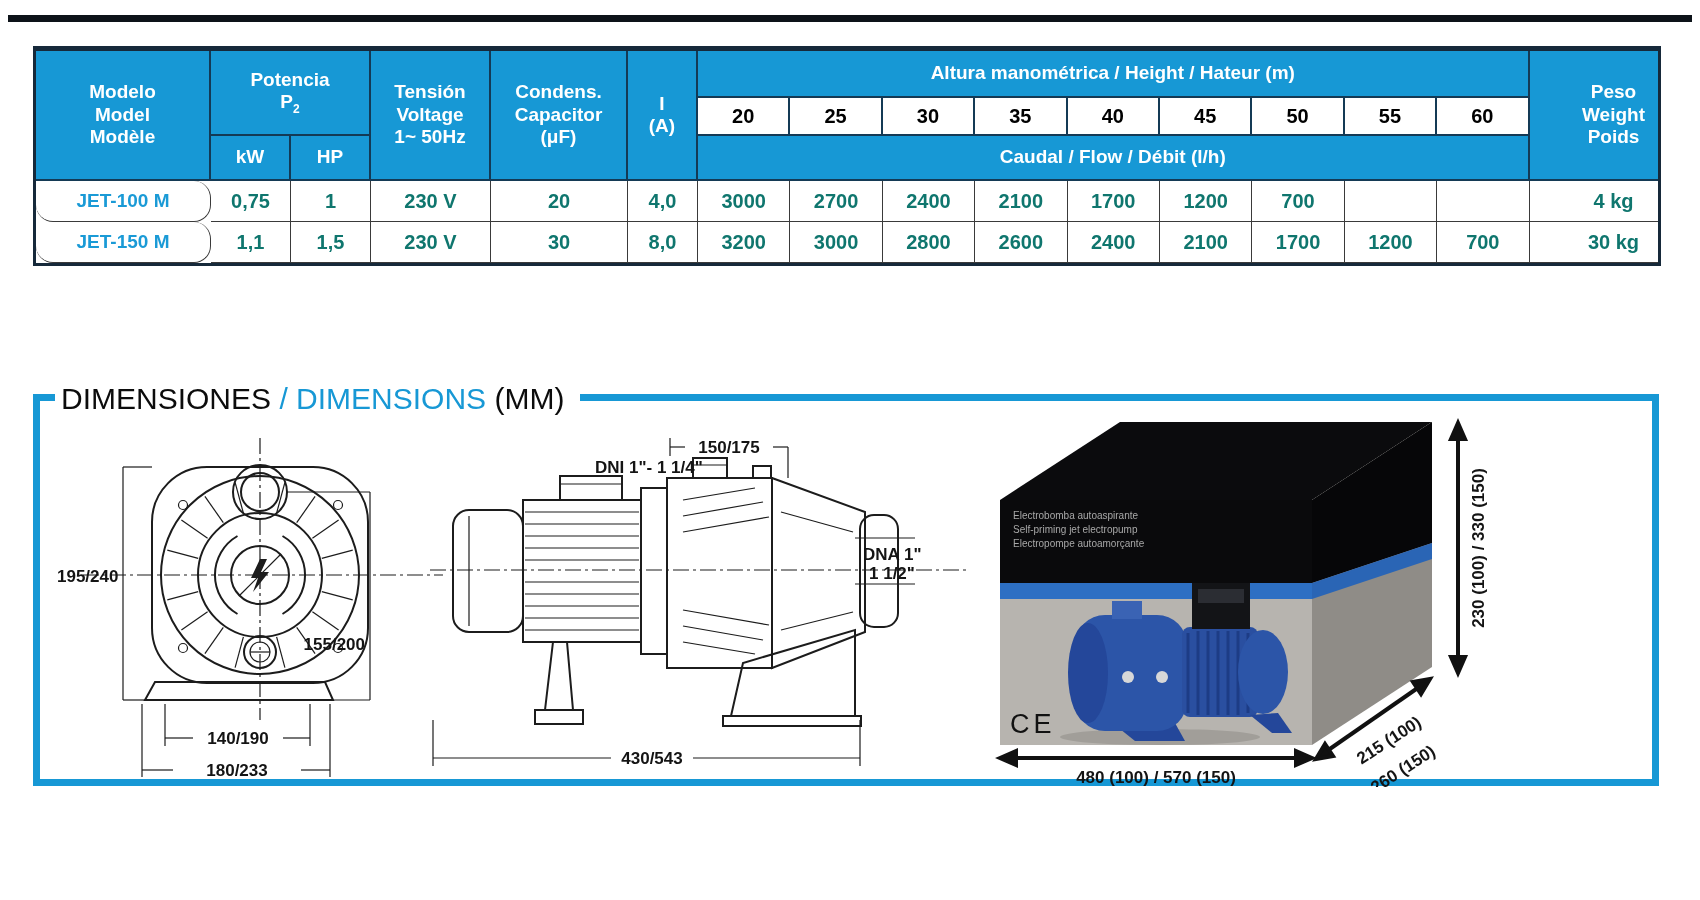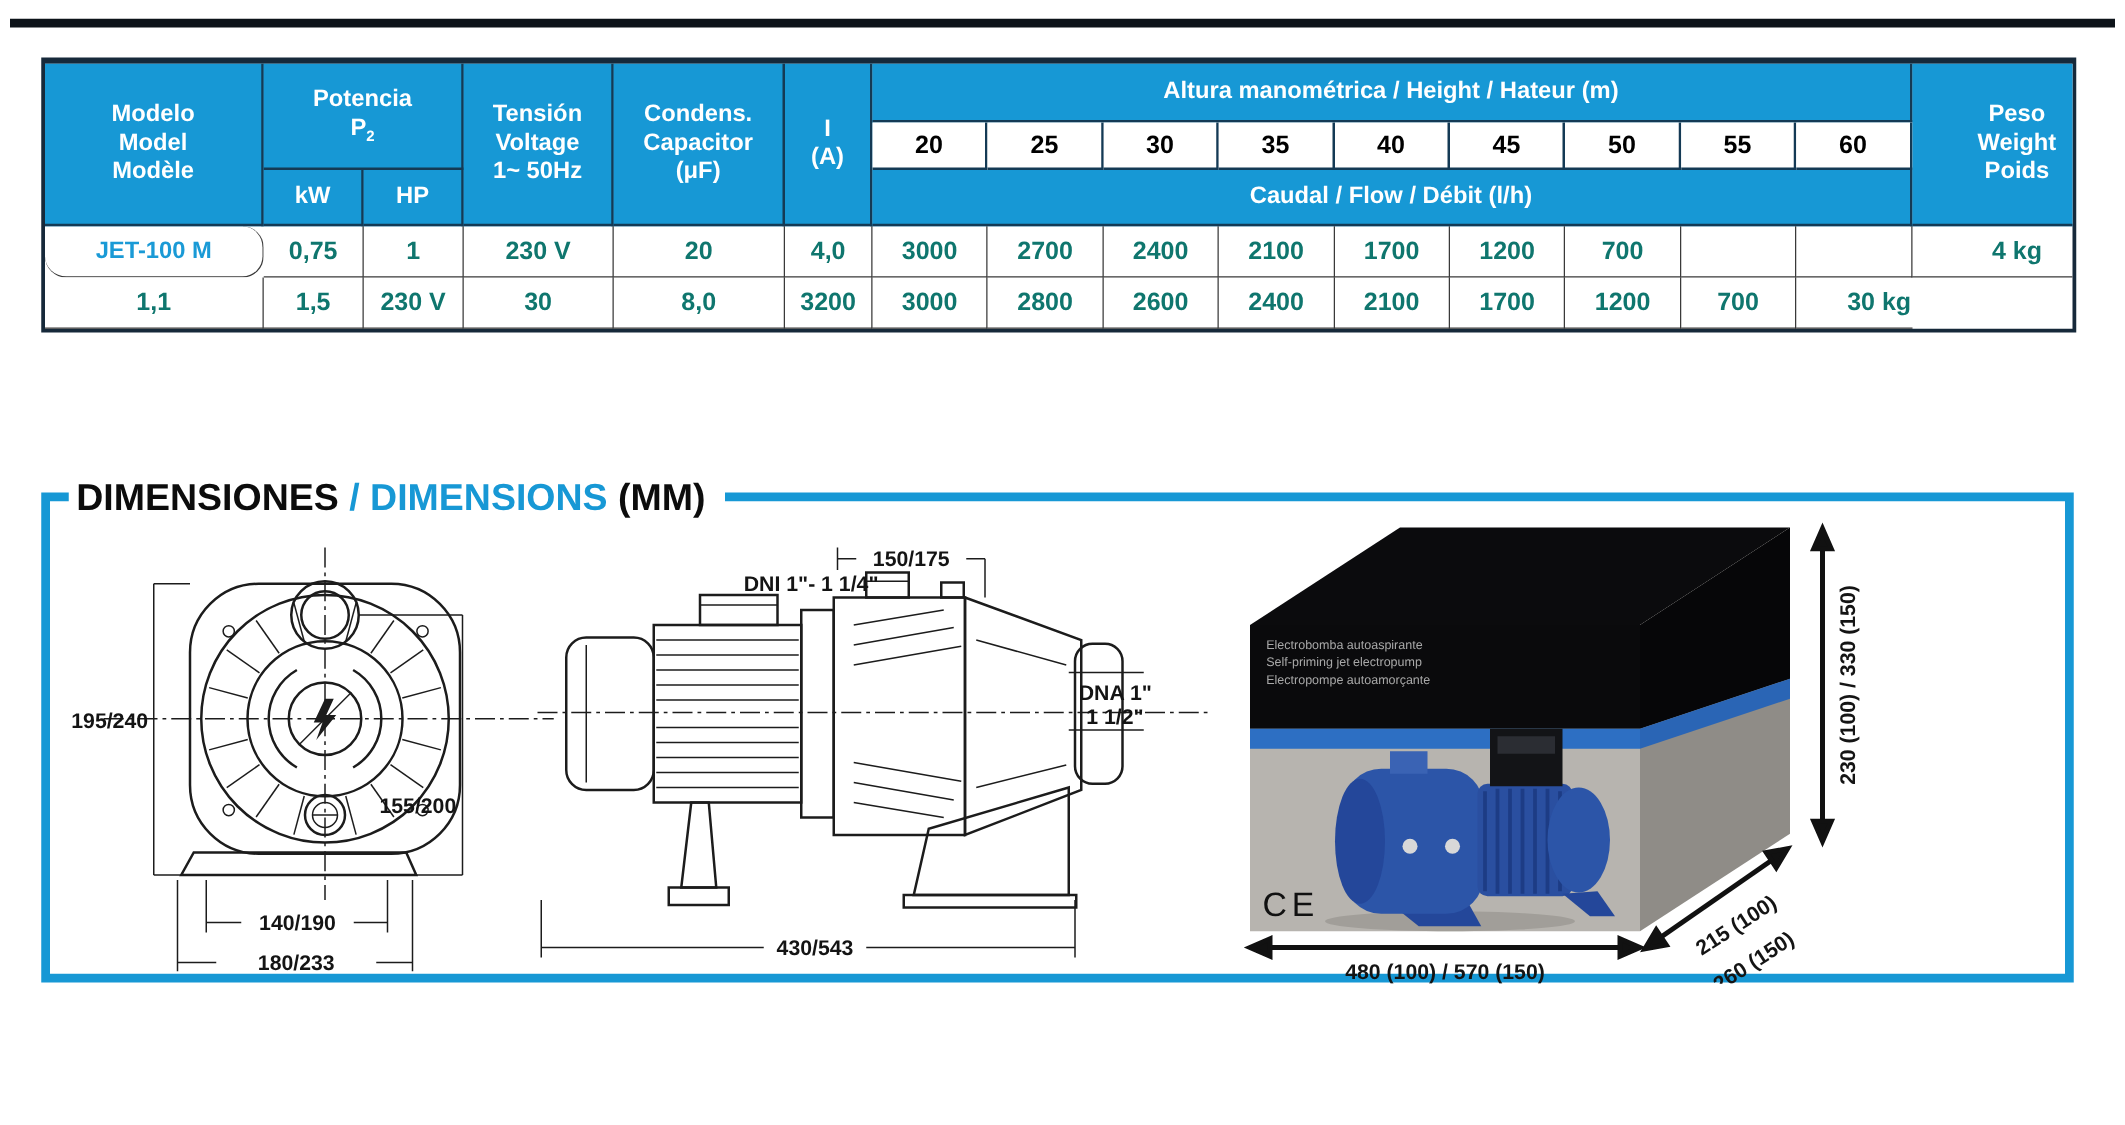--- a/index.html
+++ b/index.html
@@ -26,21 +26,21 @@
   .dc{font-size:20px;color:#0f766e;border-right:1.4px solid #3a3a3a;border-bottom:1.4px solid #3a3a3a;}
   .model{color:#1a9ad6;font-weight:bold;font-size:19px;border-radius:17px;}
   .no-br{border-right:none;padding-left:40px;}
   sub{font-size:12px;}
 
   
   .dim-panel{position:absolute;left:33px;top:394px;width:1612px;height:378px;
              border:7px solid #1798d5;}
   .dim-title{position:absolute;left:15px;top:-22px;height:40px;background:#fff;
              display:flex;align-items:center;padding:0 16px 0 6px;
-             font-size:30px;font-weight:bold;color:#0c0c0c;white-space:pre;}
+             font-size:30px;font-weight:normal;color:#0c0c0c;white-space:pre;}
   .dim-title .blue{color:#1798d5;}
   .abs{position:absolute;}
   text{font-family:"Liberation Sans",sans-serif;}
   .dim-label{font-weight:bold;font-size:17px;fill:#141414;}
   .draw{stroke:#1c1c1c;fill:none;stroke-width:2;}
   .thin{stroke:#1c1c1c;fill:none;stroke-width:1.2;}
 </style>
 </head>
 <body>
 
@@ -116,20 +116,21 @@
   <div class="c dc">2700</div>
   <div class="c dc">2400</div>
   <div class="c dc">2100</div>
   <div class="c dc">1700</div>
   <div class="c dc">1200</div>
   <div class="c dc">700</div>
   <div class="c dc"></div>
   <div class="c dc"></div>
   <div class="c dc no-br">4 kg</div>
 
+  <div class="c dc model">JET-150 M</div>
   <div class="c dc">1,1</div>
   <div class="c dc">1,5</div>
   <div class="c dc">230 V</div>
   <div class="c dc">30</div>
   <div class="c dc">8,0</div>
   <div class="c dc">3200</div>
   <div class="c dc">3000</div>
   <div class="c dc">2800</div>
   <div class="c dc">2600</div>
   <div class="c dc">2400</div>

